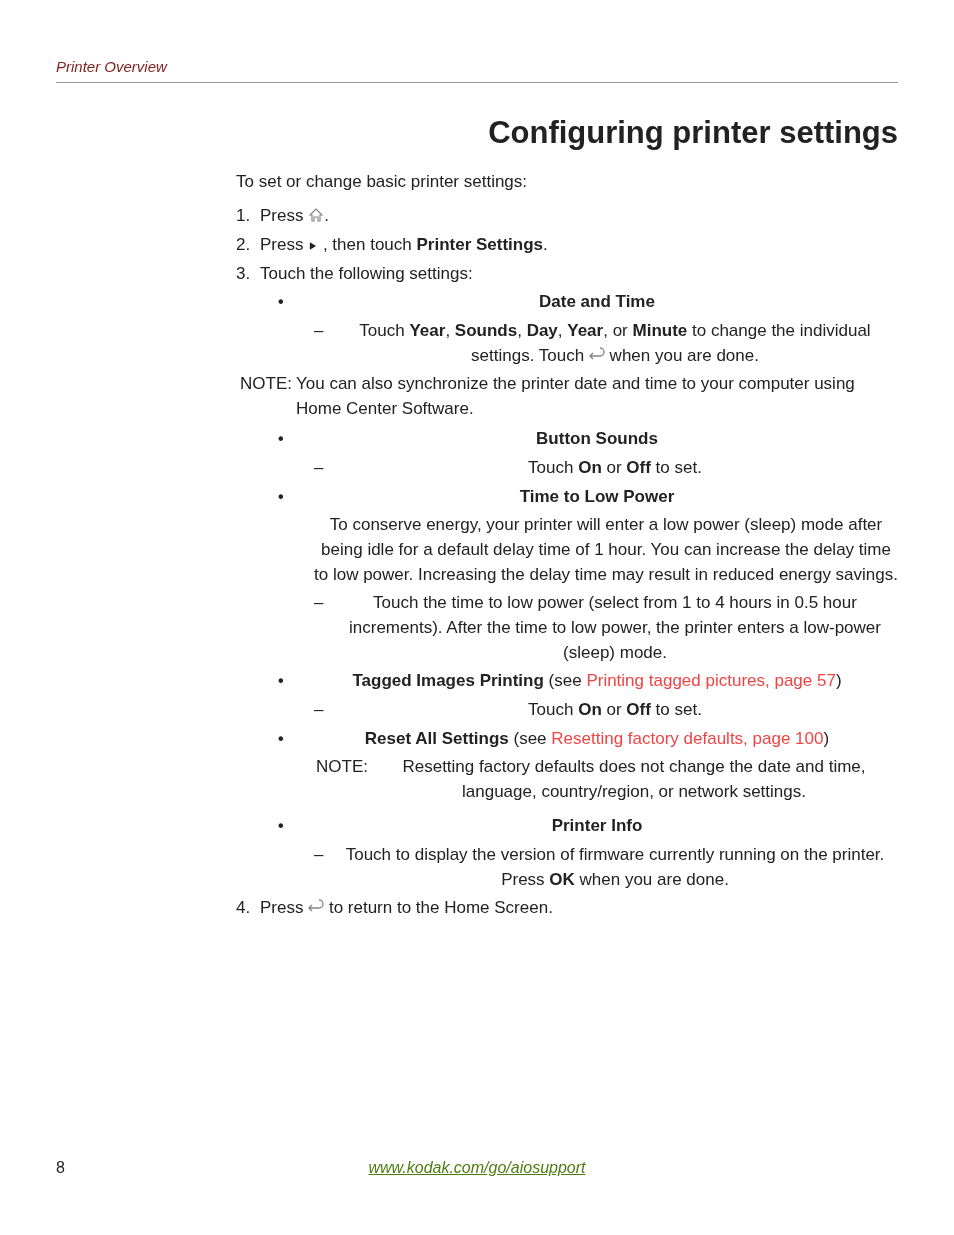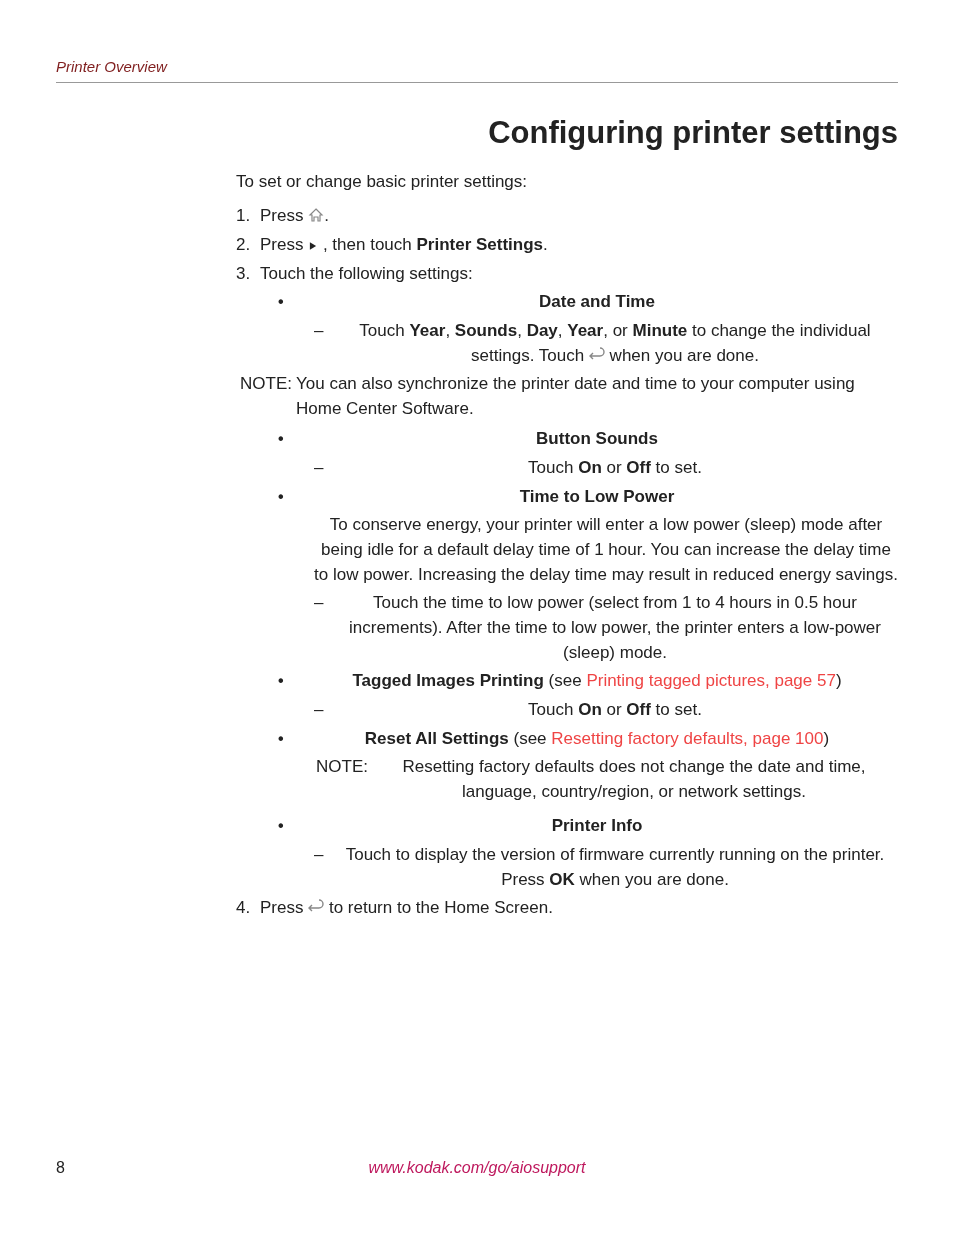--- a/index.html
+++ b/index.html
@@ -125,21 +125,22 @@
   }
   .page-number {
     font-size: 16px;
   }
   .footer-url {
     position: absolute;
     left: 50%;
     transform: translateX(-50%);
     font-style: italic;
     font-size: 16px;
-    color: #be185d;
+    color: #4d7c0f;
+    text-decoration: underline;
   }
 </style>
 </head>
 <body>
 
 <div class="page">
   <div class="running-header">Printer Overview</div>
 
   <h1 class="section-title">Configuring printer settings</h1>
 

